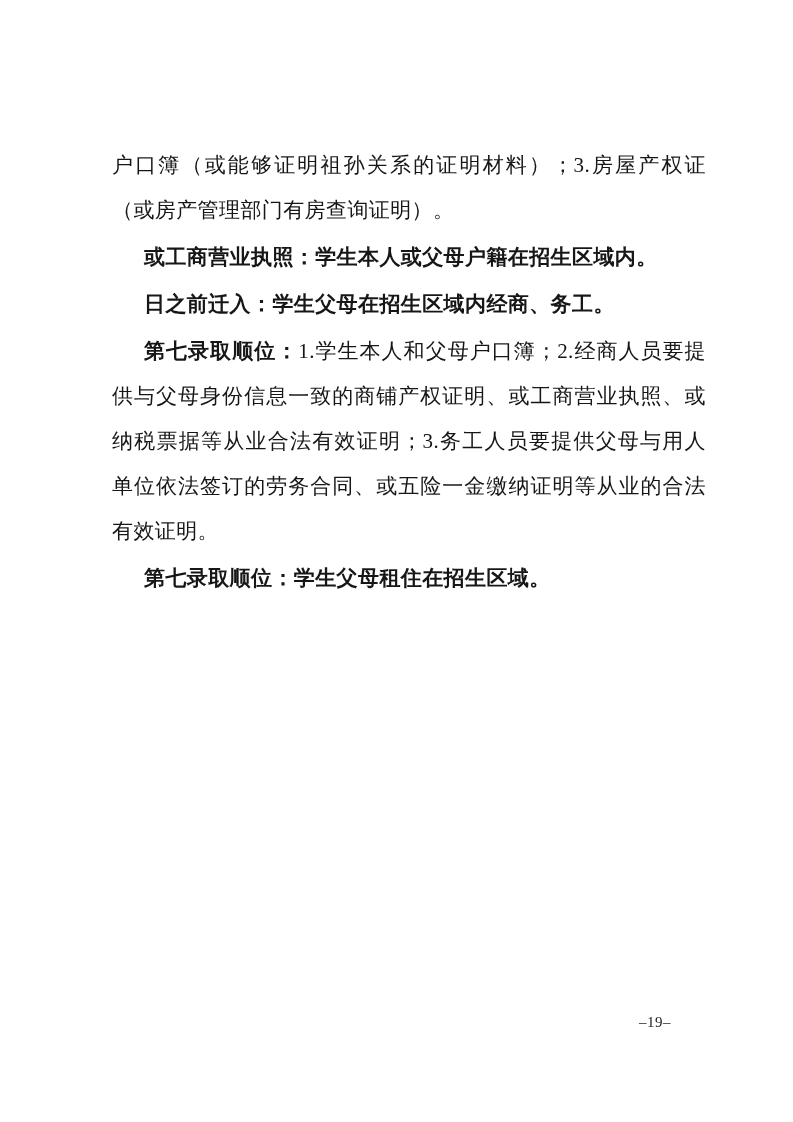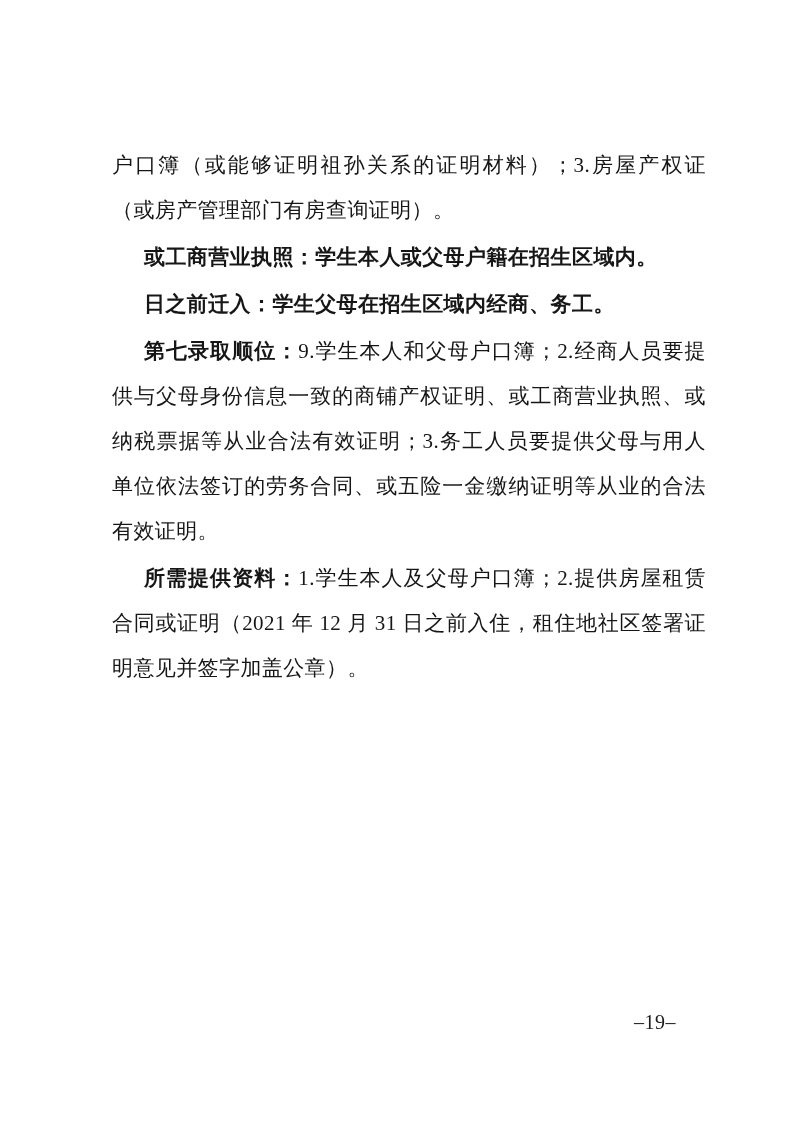--- a/index.html
+++ b/index.html
@@ -38,31 +38,31 @@
   }
   .run-bold {
     font-weight: 700;
   }
   .page-number {
     position: absolute;
     top: 1010px;
     left: 617px;
     width: 76px;
     text-align: center;
-    font-size: 20px;
+    font-size: 15px;
     line-height: 24px;
     letter-spacing: 0.5px;
     color: #1b1b1b;
   }
 </style>
 </head>
 <body>
 
 <div class="page">
   <div class="body-text" id="doc-body">
       <p class="para no-indent"><span class="run">户口簿（或能够证明祖孙关系的证明材料）；3.房屋产权证（或房产管理部门有房查询证明）。</span></p>
       <p class="para"><span class="run-bold">或工商营业执照：学生本人或父母户籍在招生区域内。</span></p>
       <p class="para"><span class="run-bold">日之前迁入：学生父母在招生区域内经商、务工。</span></p>
-      <p class="para"><span class="run-bold">第七录取顺位：</span><span class="run">9.学生本人和父母户口簿；2.经商人员要提供与父母身份信息一致的商铺产权证明、或工商营业执照、或纳税票据等从业合法有效证明；3.务工人员要提供父母与用人单位依法签订的劳务合同、或五险一金缴纳证明等从业的合法有效证明。</span></p>
-      <p class="para"><span class="run-bold">所需提供资料：</span><span class="run">1.学生本人及父母户口簿；2.提供房屋租赁合同或证明（2021 年 12 月 31 日之前入住，租住地社区签署证明意见并签字加盖公章）。</span></p>
+      <p class="para"><span class="run-bold">第七录取顺位：</span><span class="run">1.学生本人和父母户口簿；2.经商人员要提供与父母身份信息一致的商铺产权证明、或工商营业执照、或纳税票据等从业合法有效证明；3.务工人员要提供父母与用人单位依法签订的劳务合同、或五险一金缴纳证明等从业的合法有效证明。</span></p>
+      <p class="para"><span class="run-bold">第七录取顺位：学生父母租住在招生区域。</span></p>
     </div>
   <div class="page-number">–19–</div>
 </div>
 
 </body></html>

